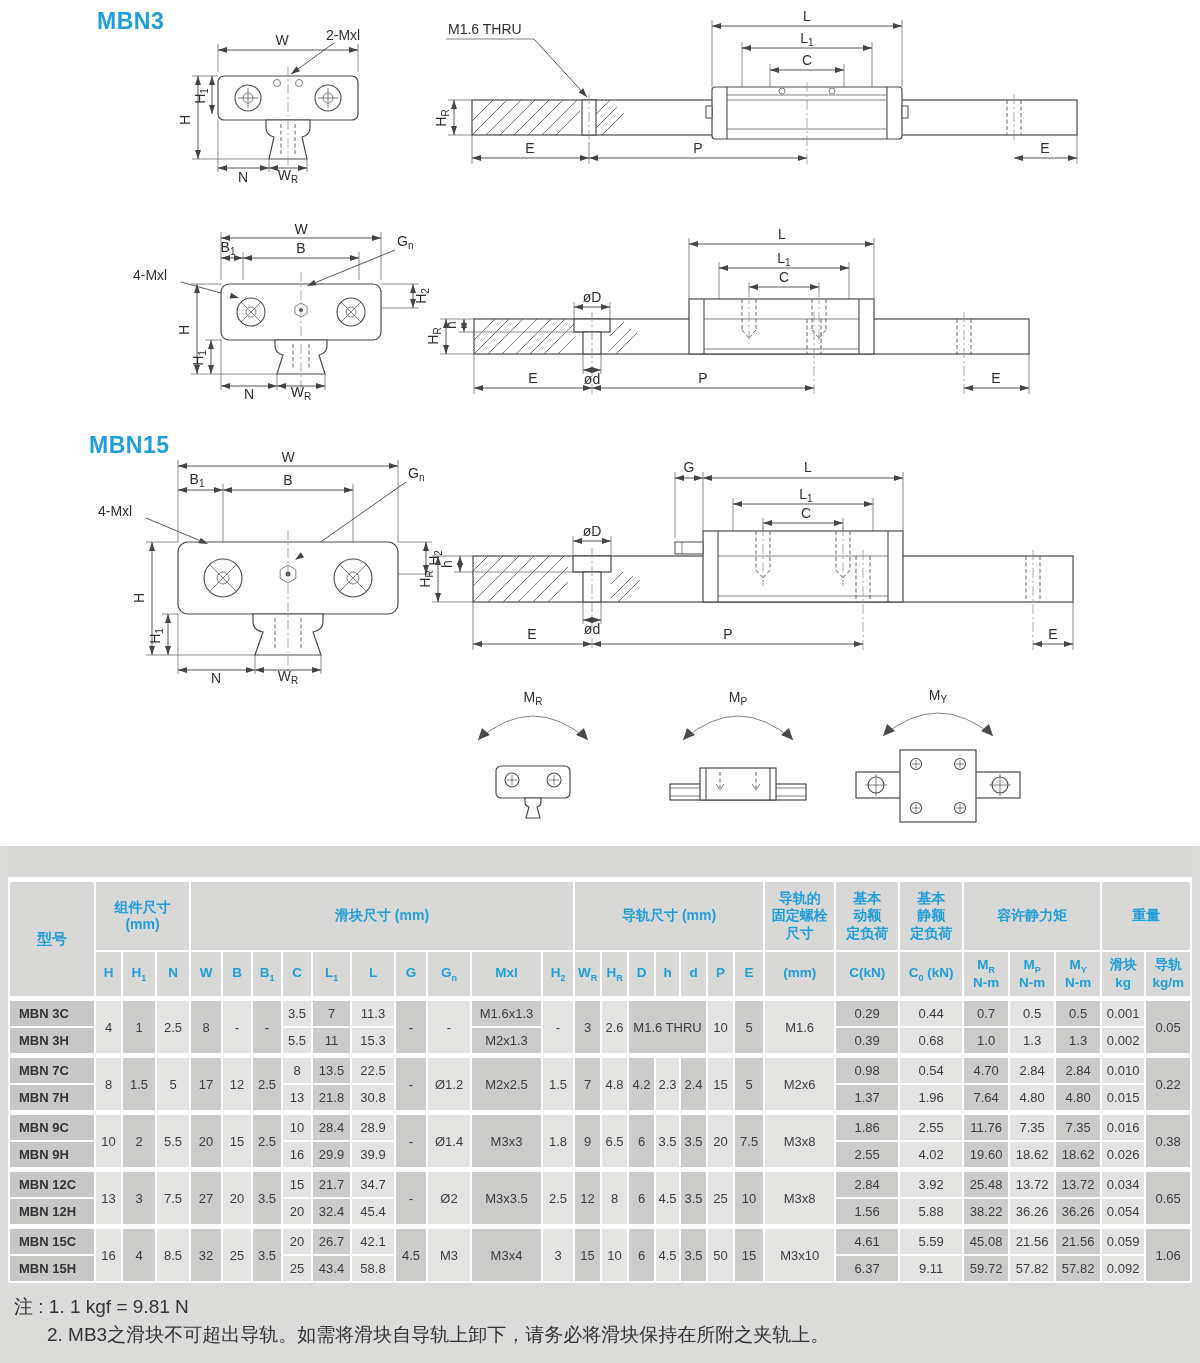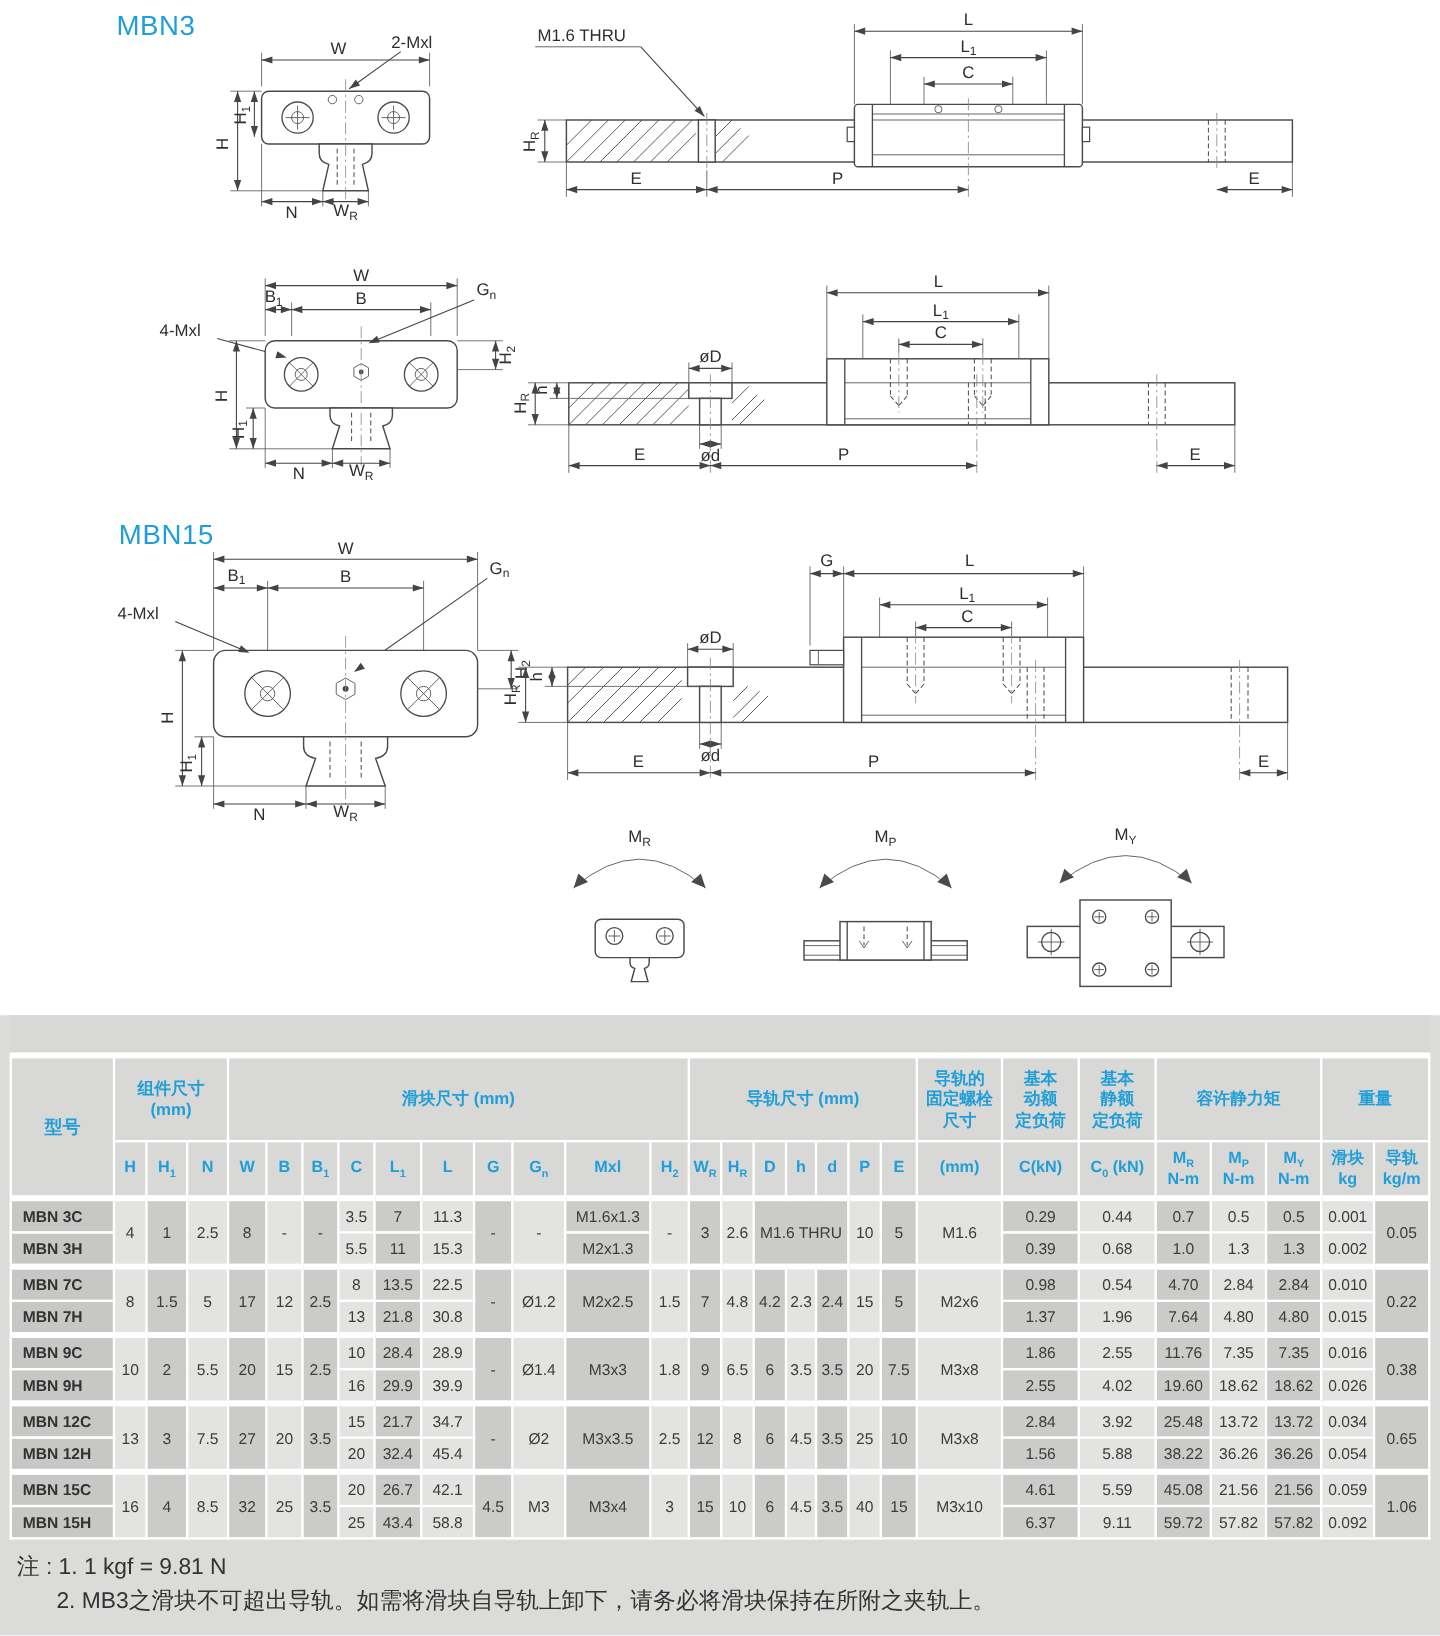--- a/index.html
+++ b/index.html
@@ -2,21 +2,21 @@
 <html style="--accent: #1f9ed9; --page-gray: #dbdbd9; --header-bg: #d8d8d6; --cell-dark: #cbcbc9; --cell-light: #e3e3e1; --model-bg: #c7c7c5; --ink: #3c3c3c;"><head>
 <meta charset="utf-8">
 <style>
   :root{
     --accent:#1f9ed9; --page-gray:#dbdbd9; --header-bg:#d8d8d6;
     --cell-dark:#cbcbc9; --cell-light:#e3e3e1; --model-bg:#c7c7c5; --ink:#3c3c3c;
   }
   html,body{margin:0;padding:0;}
   body{font-family:"Liberation Sans","DejaVu Sans",sans-serif;background:#fff;}
   #page{position:relative;width:1200px;height:1363px;background:#fff;overflow:hidden;}
-  .dtitle{position:absolute;color:var(--accent);font-size:23px;font-weight:400;letter-spacing:0.5px;}
+  .dtitle{position:absolute;color:var(--accent);font-size:23px;font-weight:700;letter-spacing:0.5px;}
   .dw{position:absolute;}
   
   .fl{fill:#fff;stroke:#4a4a4a;stroke-width:1.2;}
   .fl2{fill:#fff;stroke:#4a4a4a;stroke-width:1;}
   .ln{stroke:#4a4a4a;stroke-width:1.1;fill:none;}
   .thin{stroke:#4a4a4a;stroke-width:0.7;fill:none;}
   .ext{stroke:#5a5a5a;stroke-width:0.7;fill:none;}
   .dim{stroke:#444;stroke-width:0.9;fill:none;}
   .dsh{stroke:#4a4a4a;stroke-width:0.85;fill:none;stroke-dasharray:4 2.5;}
   .cl{stroke:#8a8a8a;stroke-width:0.7;fill:none;stroke-dasharray:10 3 2 3;}
@@ -43,21 +43,21 @@
   .l2{display:block;}
   #notes{margin:10px 14px 0;color:#333;font-size:19px;line-height:1.45;}
   #notes .n2{padding-left:33px;}
 </style>
 </head>
 <body>
 
 <div id="page">
 
   <div class="dtitle" style="left:97px;top:8px;">MBN3</div>
-  <div class="dtitle" style="left:99px;top:432px;">MBN15</div>
+  <div class="dtitle" style="left:89px;top:432px;">MBN15</div>
 
   <svg class="dw" style="left:138px;top:24px;" width="260" height="162" viewBox="0 0 260 162">
     <line class="ext" x1="80" y1="48" x2="80" y2="20"></line>
       <line class="ext" x1="220" y1="48" x2="220" y2="20"></line>
     <line class="dim" x1="80" y1="26" x2="220" y2="26"></line>
     <text class="st" x="144" y="21"><tspan>W</tspan></text>
     <text class="st tas" x="188" y="16"><tspan>2-Mxl</tspan></text>
     <line class="dim lead" x1="196" y1="19" x2="153" y2="50"></line>
     <rect class="fl" x="80" y="52" width="140" height="44" rx="6"></rect>
     <circle class="ln" cx="110" cy="74" r="13"></circle>
@@ -835,21 +835,21 @@
             <td class="clt">42.1</td>
             <td rowspan="2" class="cdk">4.5</td>
             <td rowspan="2" class="clt">M3</td>
             <td rowspan="2" class="cdk">M3x4</td>
             <td rowspan="2" class="clt">3</td>
             <td rowspan="2" class="cdk">15</td>
             <td rowspan="2" class="clt">10</td>
             <td rowspan="2" class="cdk">6</td>
             <td rowspan="2" class="clt">4.5</td>
             <td rowspan="2" class="cdk">3.5</td>
-            <td rowspan="2" class="clt">40</td>
+            <td rowspan="2" class="clt">50</td>
             <td rowspan="2" class="cdk">15</td>
             <td rowspan="2" class="clt">M3x10</td>
             <td class="cdk">4.61</td>
             <td class="clt">5.59</td>
             <td class="cdk">45.08</td>
             <td class="clt">21.56</td>
             <td class="cdk">21.56</td>
             <td class="clt">0.059</td>
             <td rowspan="2" class="cdk">1.06</td>
           </tr>

